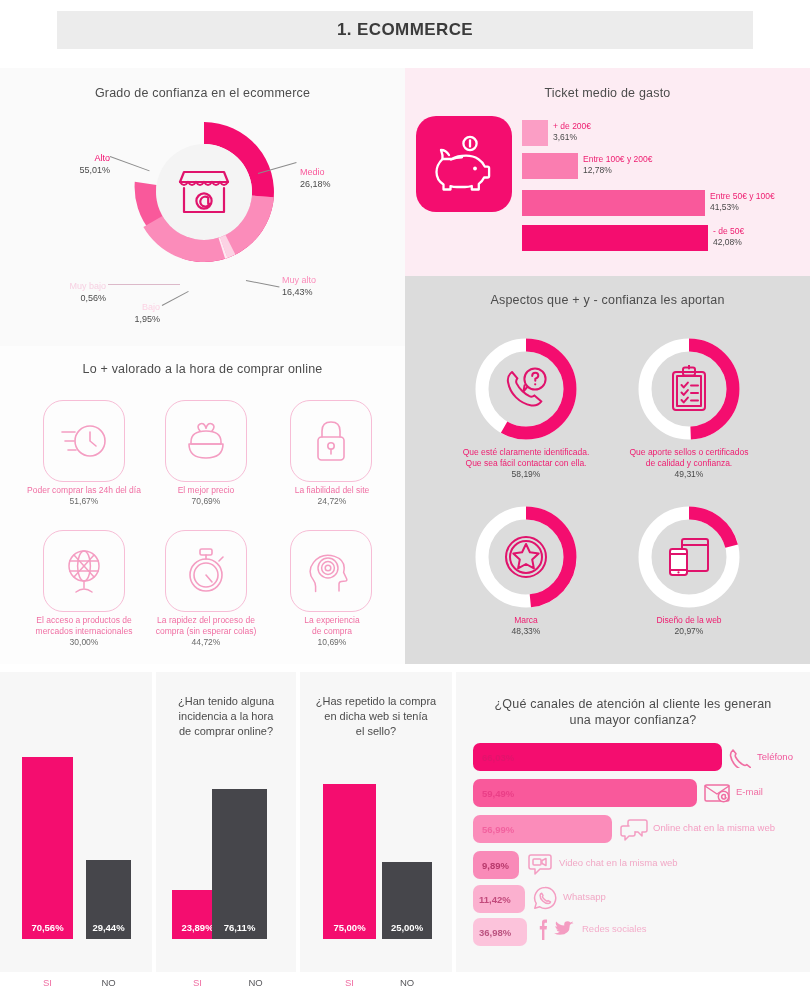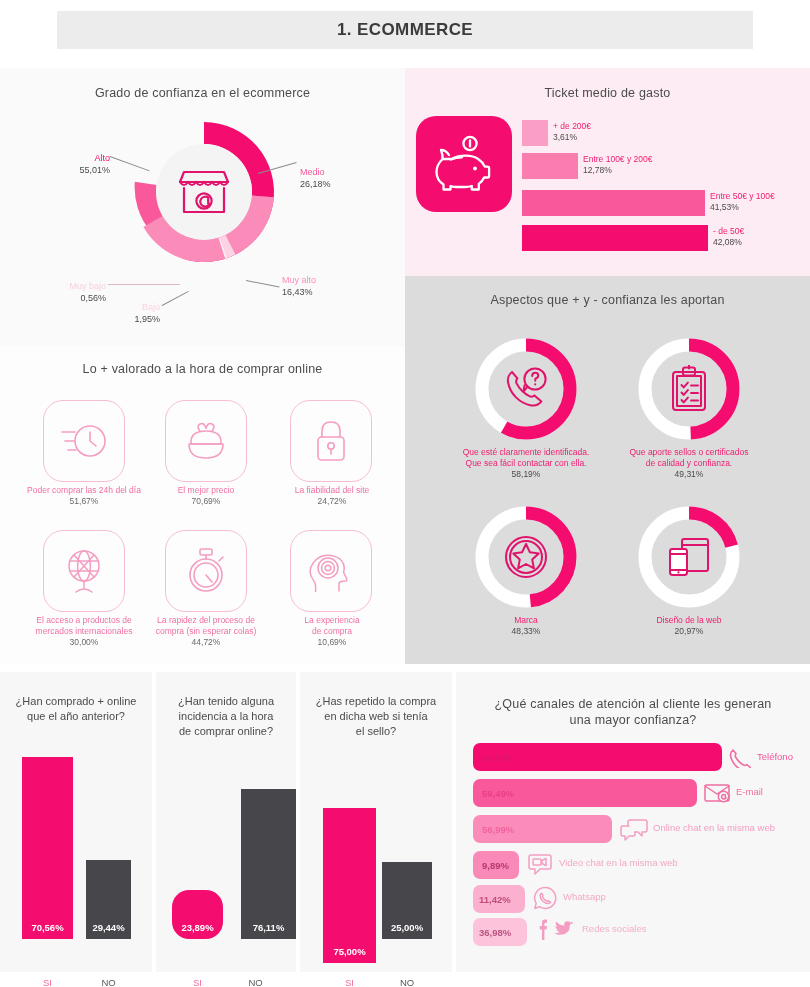--- a/index.html
+++ b/index.html
@@ -406,50 +406,47 @@
       </g>
     </svg>
   </div>
   <div class="vcap" style="left:270px; top:615px;">
     <div class="k">La experiencia</div>
     <div class="k">de compra</div>
     <div class="v">10,69%</div>
   </div>
 
   <div class="panel p-q1"></div>
-  <div class="qtitle" style="left:2px; top:694px; width:148px;">
-    <span>¿Han comprado + online</span><br><span>que el año anterior?</span>
-  </div>
   <div class="vbar" style="left:22px; top:757px; height:182px; width:51px; background:#f40d6f;">
     <div class="cap">70,56%</div>
   </div>
   <div class="vbar" style="left:86px; top:860px; height:79px; width:45px; background:#46464b;">
     <div class="cap">29,44%</div>
   </div>
   <div class="xlab" style="left:22px; top:946px; width:51px; color:#f06fa3;">SI</div>
   <div class="xlab" style="left:86px; top:946px; width:45px; color:#58585c;">NO</div>
 
   <div class="panel p-q2"></div>
   <div class="qtitle" style="left:156px; top:694px; width:140px;">
     <span>¿Han tenido alguna</span><br><span>incidencia a la hora</span><br><span>de comprar online?</span>
   </div>
-  <div class="vbar" style="left:172px; top:890px; height:49px; width:51px; background:#f40d6f;border-radius:17px;">
+  <div class="vbar" style="left:172px; top:890px; height:49px; width:51px; background:#f40d6f;">
     <div class="cap">23,89%</div>
   </div>
-  <div class="vbar" style="left:241px; top:789px; height:150px; width:55px; background:#46464b;">
+  <div class="vbar" style="left:212px; top:789px; height:150px; width:55px; background:#46464b;">
     <div class="cap">76,11%</div>
   </div>
   <div class="xlab" style="left:172px; top:946px; width:51px; color:#f06fa3;">SI</div>
   <div class="xlab" style="left:228px; top:946px; width:55px; color:#58585c;">NO</div>
 
   <div class="panel p-q3"></div>
   <div class="qtitle" style="left:300px; top:694px; width:152px;">
     <span>¿Has repetido la compra</span><br><span>en dicha web si tenía</span><br><span>el sello?</span>
   </div>
-  <div class="vbar" style="left:323px; top:784px; height:155px; width:53px; background:#f40d6f;margin-top:24px;">
+  <div class="vbar" style="left:323px; top:784px; height:155px; width:53px; background:#f40d6f;">
     <div class="cap">75,00%</div>
   </div>
   <div class="vbar" style="left:382px; top:862px; height:77px; width:50px; background:#46464b;">
     <div class="cap">25,00%</div>
   </div>
   <div class="xlab" style="left:323px; top:946px; width:53px; color:#f06fa3;">SI</div>
   <div class="xlab" style="left:382px; top:946px; width:50px; color:#58585c;">NO</div>
 
   <div class="panel p-canales">
     <div class="sec-title" style="margin-top:24px; line-height:16px;">

